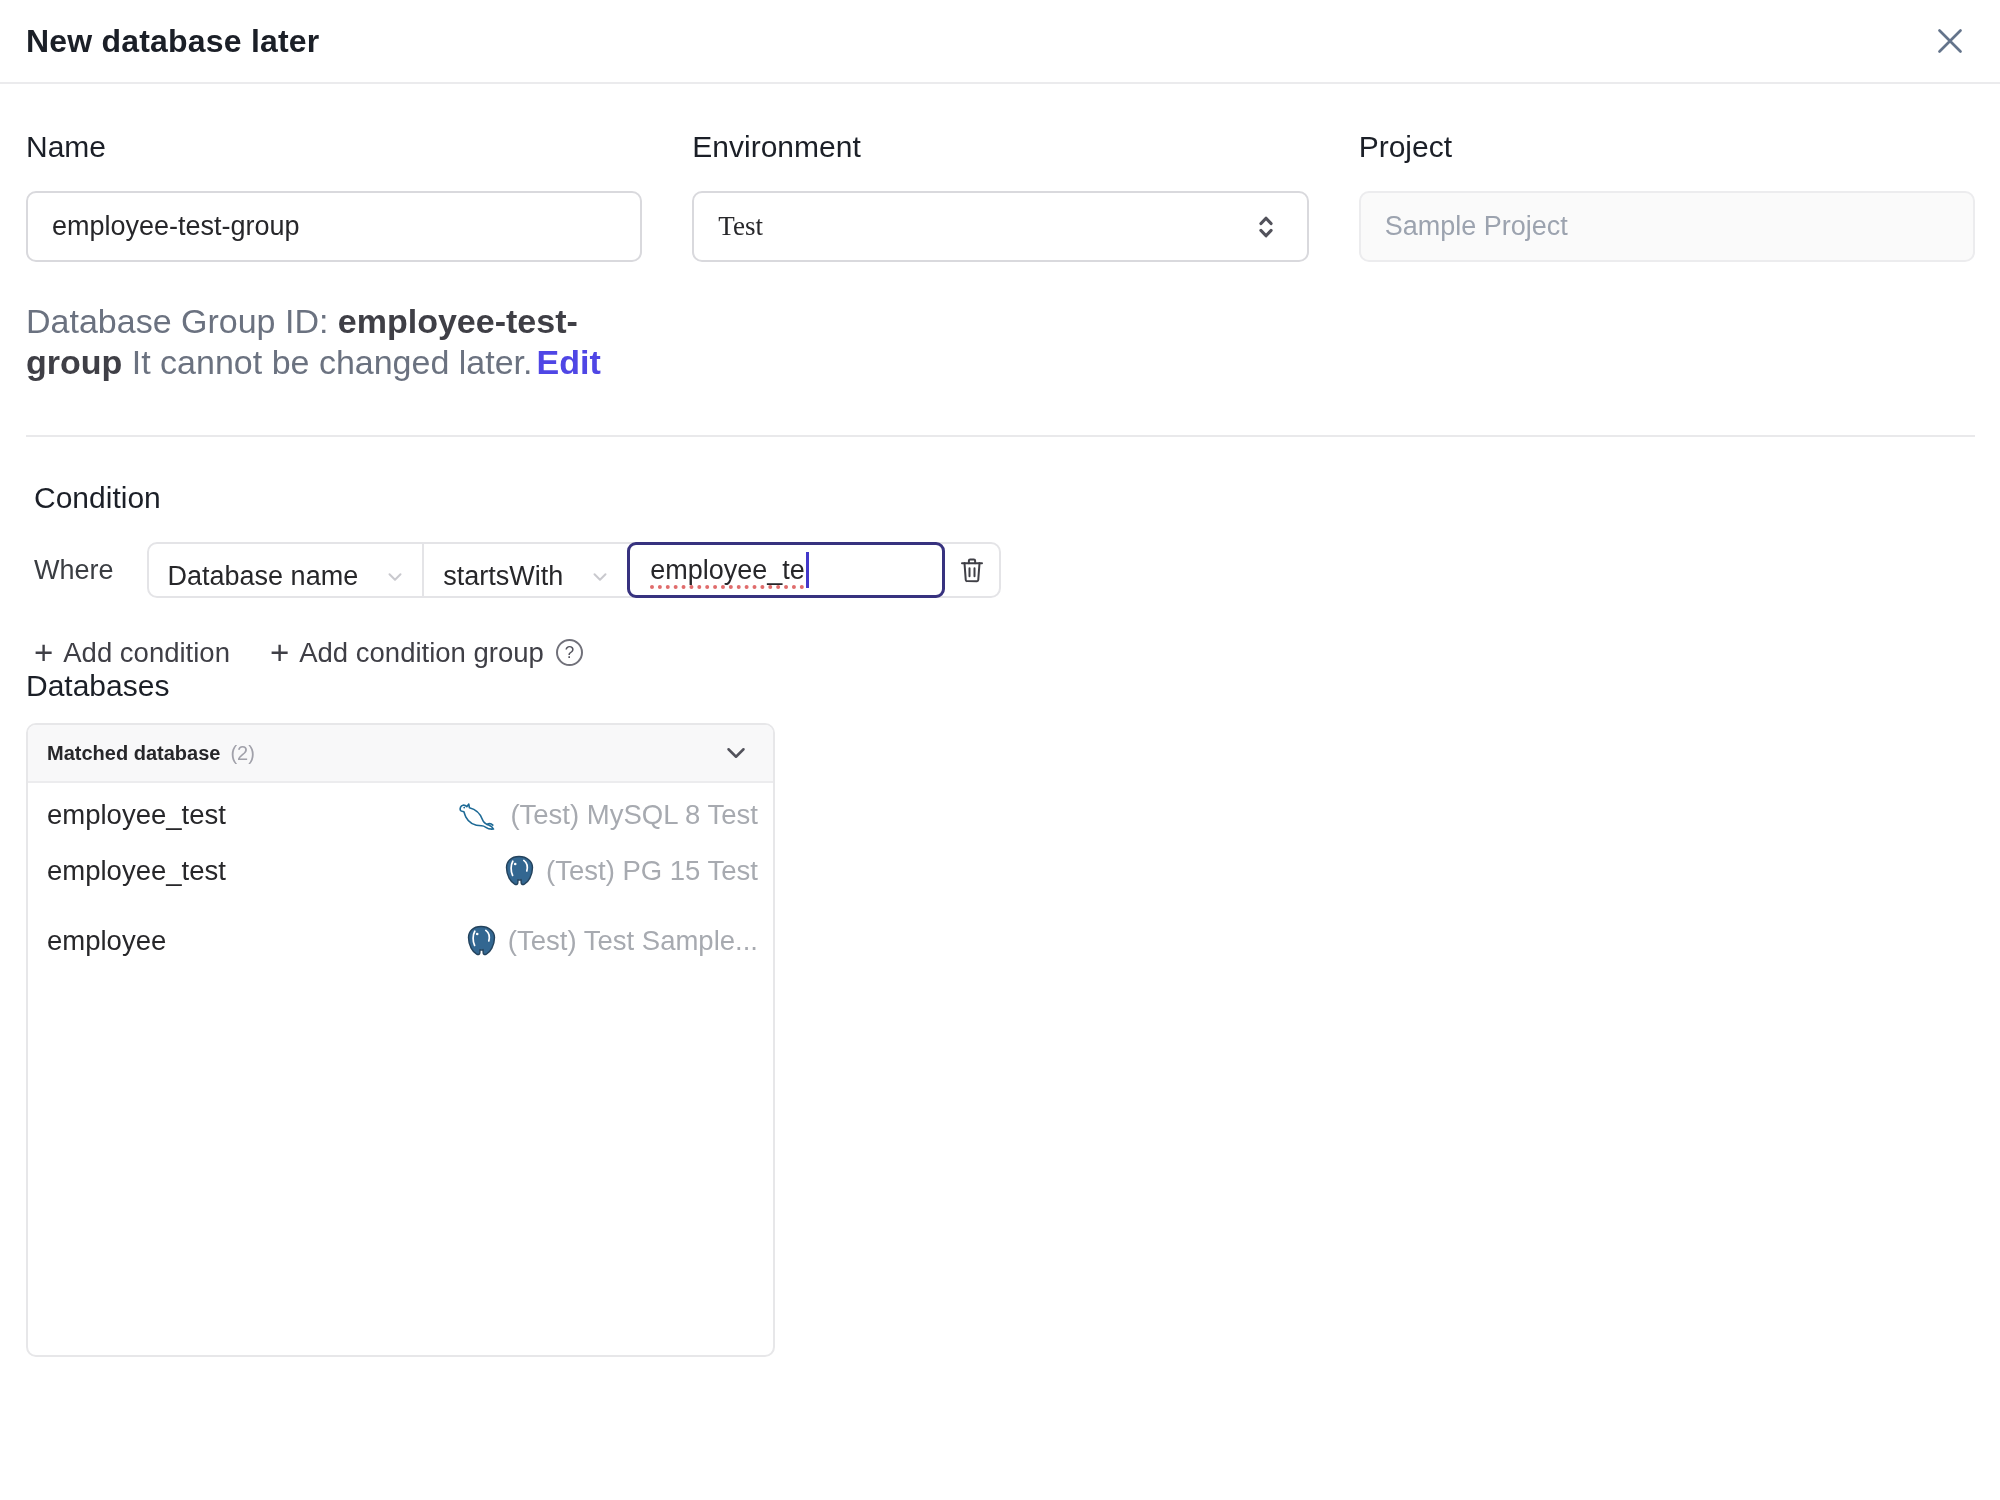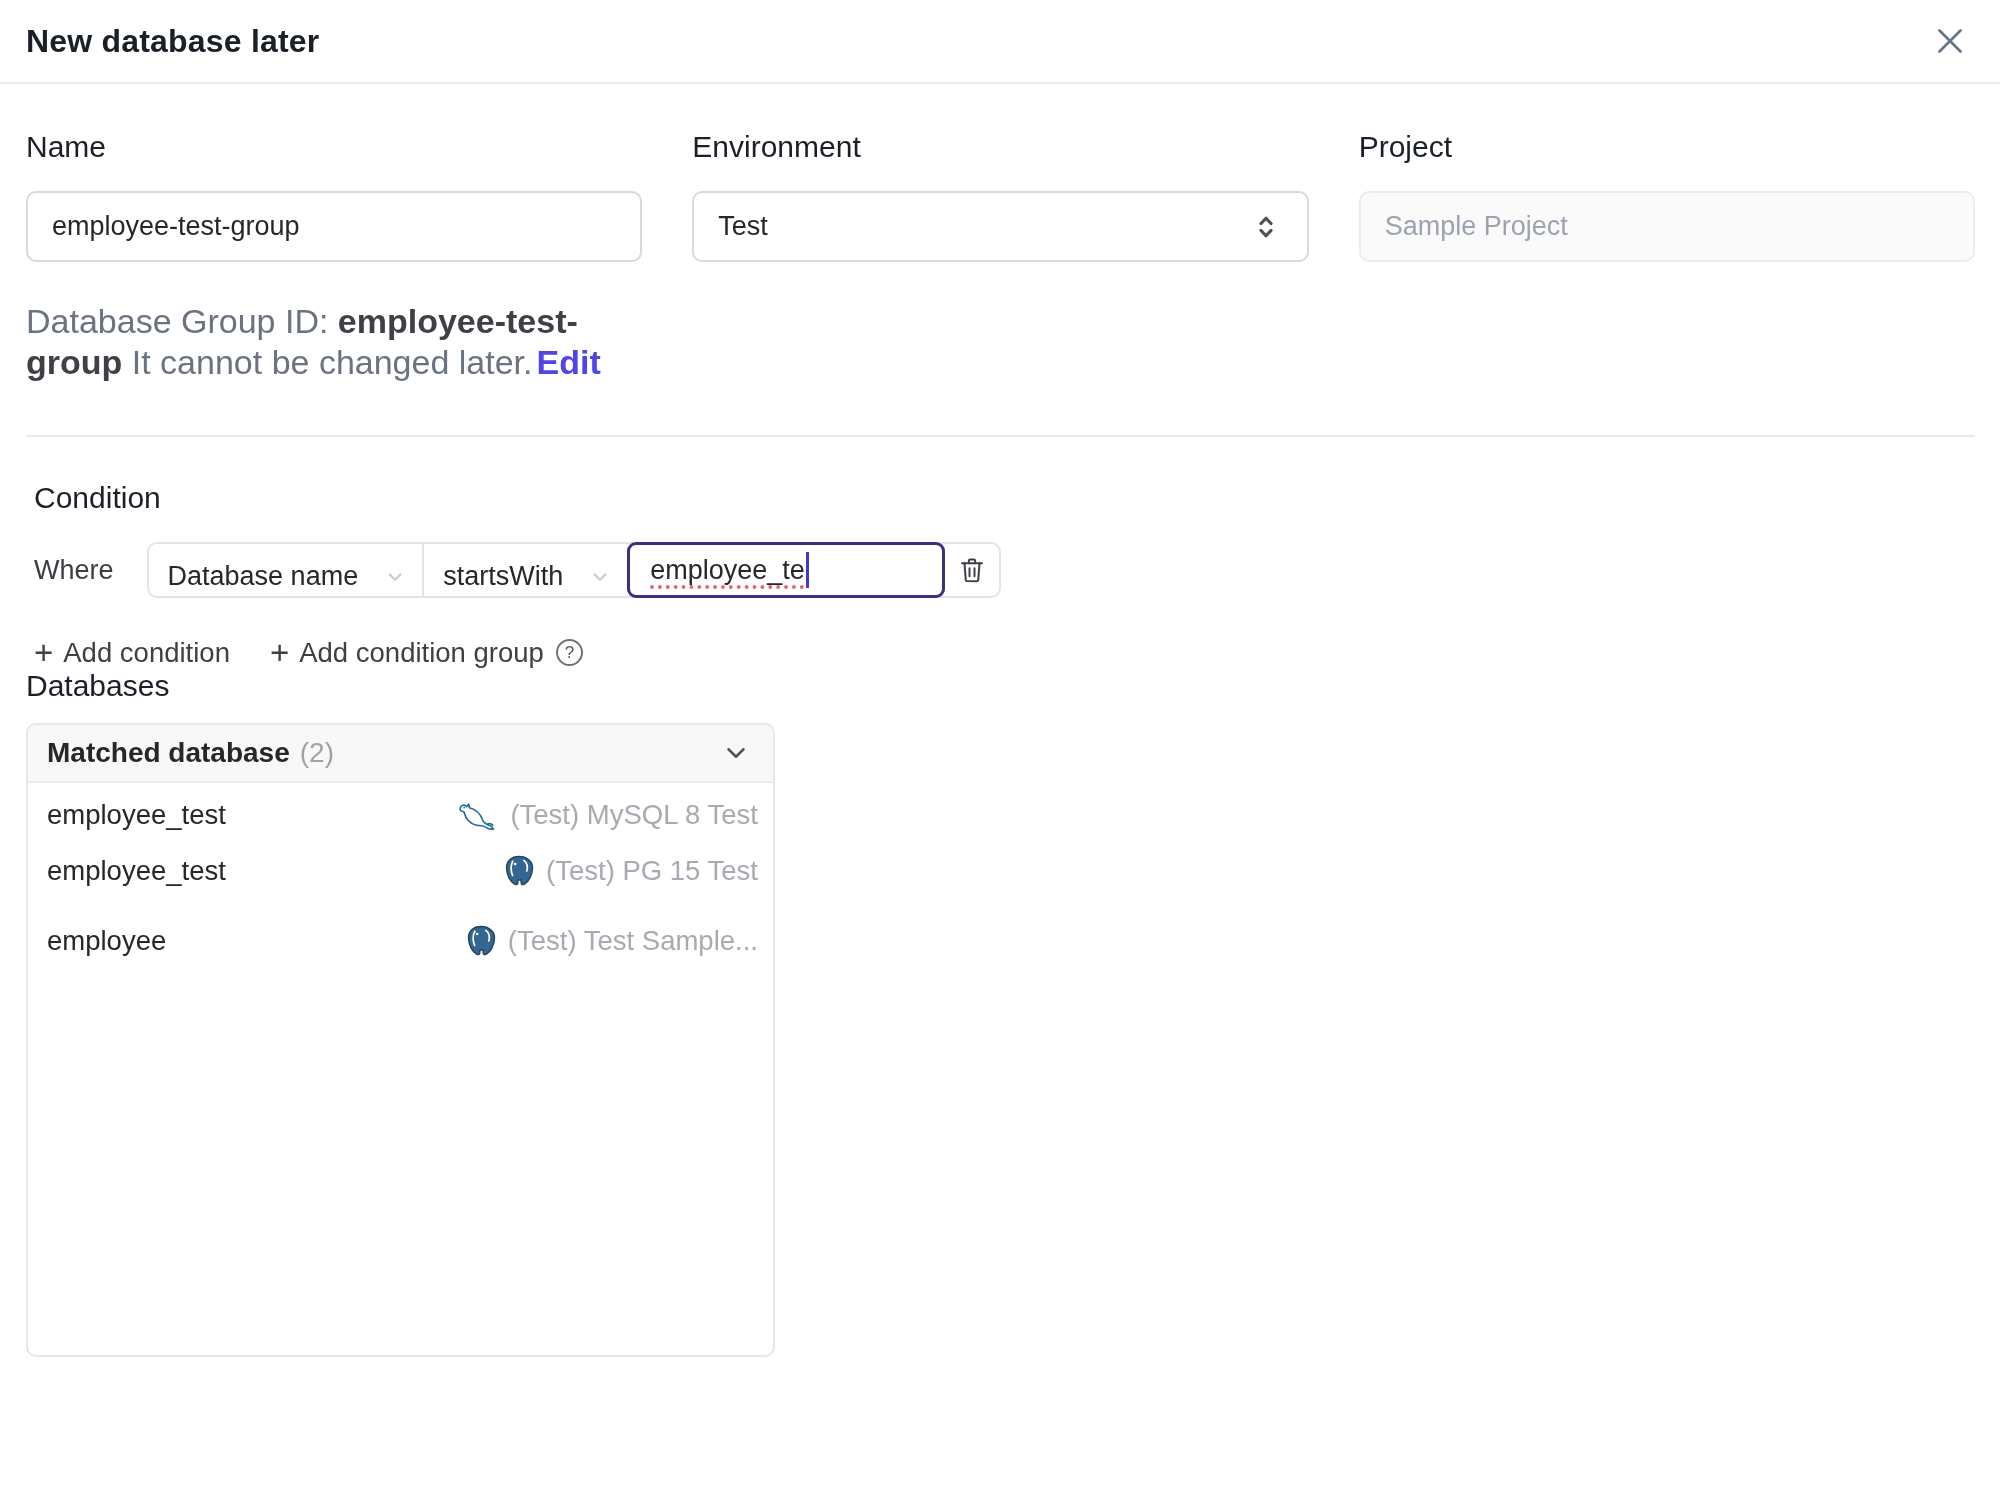--- a/index.html
+++ b/index.html
@@ -20,21 +20,21 @@
   .main{padding:0 25px 0 26px;}
   .form-grid{
     margin-top:46px;display:grid;grid-template-columns:1fr 1fr 1fr;column-gap:50px;
   }
   .field-label{font-size:30px;color:#1b1f27;margin-bottom:27px;display:block;}
   .control{
     height:71px;width:100%;box-sizing:border-box;border:2px solid #d9d9dd;border-radius:10px;
     font-size:27px;color:#27272a;background:#fff;
   }
   input.control{padding:0 24px;outline:none;font-family:inherit;}
-  .select-box{display:flex;align-items:center;justify-content:space-between;padding:0 26px 0 24px;cursor:pointer;}
+  .select-box{display:flex;align-items:center;justify-content:space-between;padding:0 26px 0 24px;cursor:pointer;font-family:Liberation Serif, serif;}
   .control.disabled{background:#fafafa;border-color:#ececee;color:#9ca3af;}
   .group-id-note{
     margin-top:39px;max-width:660px;font-size:34px;line-height:41px;color:#6b7280;
   }
   .group-id-note .gid{font-weight:700;color:#3f3f46;}
   .group-id-note .edit-link{color:#4f46e5;font-weight:700;cursor:pointer;margin-left:4px;}
   .section-divider{height:2px;background:#e9e9eb;border:none;margin:52px 0 0 0;}
   
   .lower{display:flex;margin-top:44px;align-items:flex-start;flex-direction:column;}
   .cond-col{flex:1;padding-left:8px;min-width:0;}
@@ -70,21 +70,21 @@
   .db-col{width:749px;flex:none;}
   .db-panel{
     margin-top:20px;height:634px;box-sizing:border-box;border:2px solid #e7e7e9;border-radius:10px;
     overflow:hidden;display:flex;flex-direction:column;background:#fff;
   }
   .db-section-header{
     height:56px;flex:none;background:#f8f8f9;display:flex;align-items:center;justify-content:space-between;
     padding:0 22px 0 19px;border-bottom:2px solid #ececee;cursor:pointer;
   }
   .db-section-header.bordered-top{border-top:2px solid #ececee;}
-  .db-section-title{font-size:28px;font-weight:700;color:#27272a;}
+  .db-section-title{font-size:20px;font-weight:700;color:#27272a;}
   .db-count{color:#a1a1aa;font-weight:400;margin-left:10px;}
   .db-rows{padding:4px 0 10px 0;}
   .db-row{height:56px;display:flex;align-items:center;justify-content:space-between;padding:0 15px 0 19px;}
   .db-name{font-size:27.5px;color:#27272a;}
   .db-instance{display:flex;align-items:center;gap:9px;}
   .db-instance span{font-size:27.5px;color:#a7aab0;}
   .engine-icon{display:flex;flex:none;}
 </style>
 </head>
 <body>

